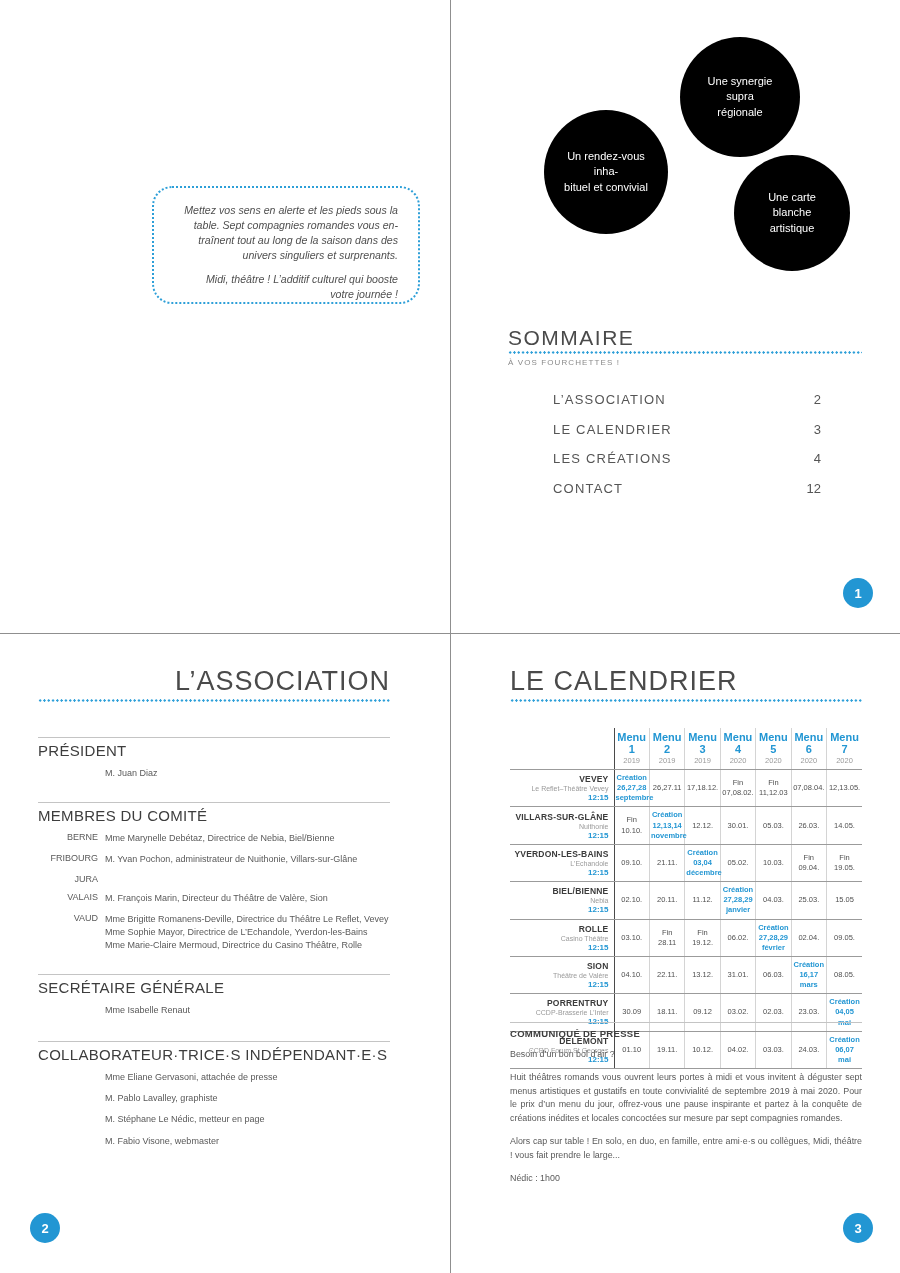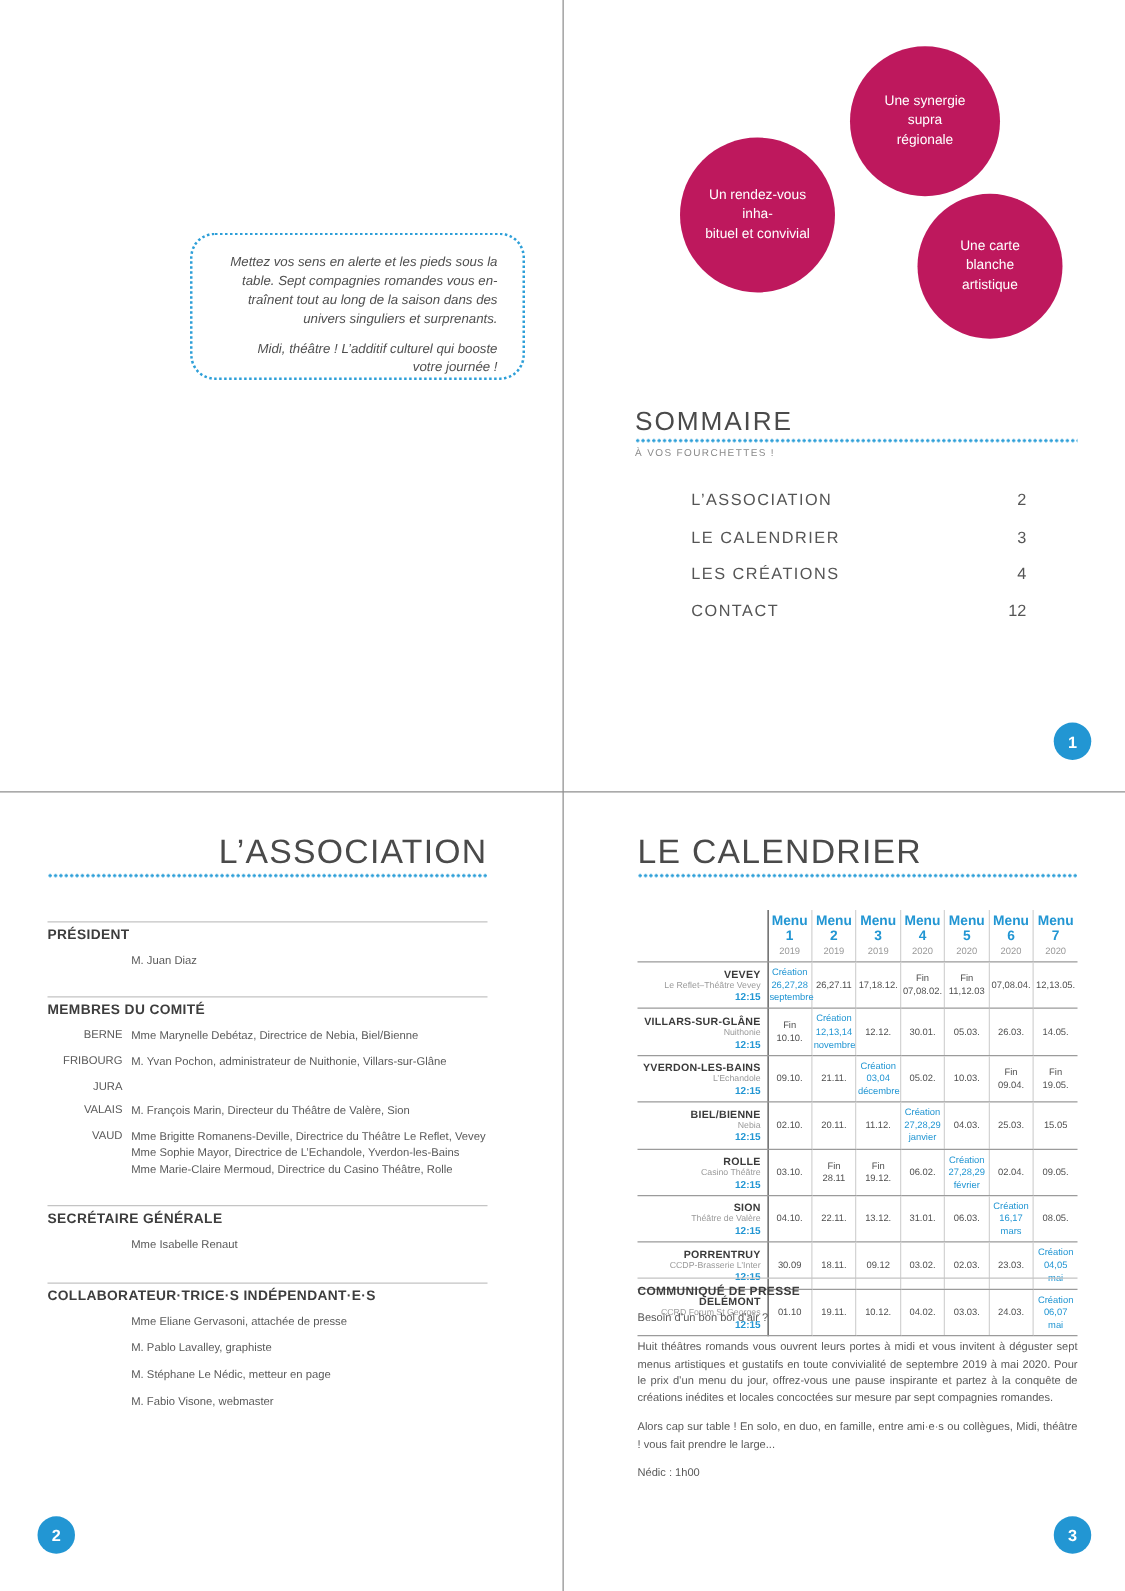--- a/index.html
+++ b/index.html
@@ -16,21 +16,21 @@
            background-size:4.3px 3px;background-position:0 50%;background-repeat:repeat-x;}
 
   
   .quote-box{position:absolute;left:152px;top:186px;width:268px;height:118px;
              border:2px dotted #2d9fd8;border-radius:20px;box-sizing:border-box;
              padding:15px 20px 10px 24px;}
   .quote-box p{margin:0 0 9px 0;font-style:italic;font-size:10.6px;line-height:1.42;
                color:#4f4f4f;text-align:right;white-space:pre-line;}
 
   
-  .bubble{position:absolute;border-radius:50%;background:#be185d;display:flex;
+  .bubble{position:absolute;border-radius:50%;background:#000000;display:flex;
           align-items:center;justify-content:center;text-align:center;
           color:#fff;font-size:11px;line-height:1.4;padding:14px;box-sizing:border-box;
           white-space:pre-line;}
   .bubble.b1{left:680px;top:37px;width:120px;height:120px;}
   .bubble.b2{left:544px;top:110px;width:124px;height:124px;}
   .bubble.b3{left:734px;top:155px;width:116px;height:116px;}
 
   .sommaire-title{position:absolute;left:508px;top:326px;font-size:21px;color:#4a4a4a;
                   letter-spacing:1.5px;font-weight:400;}
   .sommaire-sub{position:absolute;left:508px;top:358px;font-size:8px;color:#8a8a8a;
@@ -46,21 +46,21 @@
   .badge-1{left:843px;top:578px;}
   .badge-2{left:30px;top:1213px;}
   .badge-3{left:843px;top:1213px;}
 
   
   .assoc-title{position:absolute;left:38px;top:666px;width:352px;text-align:right;
                font-size:27px;color:#4a4a4a;letter-spacing:1px;font-weight:400;}
   .assoc-sections{position:absolute;left:38px;top:737px;width:352px;}
   .assoc-section{border-top:1px solid #c4c4c4;padding-top:4px;margin-bottom:22px;}
   .assoc-section.gap-lg{margin-bottom:24px;}
-  .assoc-heading{font-size:11px;font-weight:bold;color:#3d3d3d;letter-spacing:.3px;}
+  .assoc-heading{font-size:15px;font-weight:normal;color:#3d3d3d;letter-spacing:.3px;}
   .assoc-entry{display:flex;margin-top:8px;}
   .assoc-region{width:60px;text-align:right;font-size:9px;color:#595959;flex:none;}
   .assoc-lines{margin-left:7px;flex:1;}
   .assoc-lines div{font-size:9px;color:#595959;line-height:1.45;white-space:nowrap;}
 
   
   .cal-title{position:absolute;left:510px;top:666px;font-size:27px;color:#4a4a4a;
              letter-spacing:1px;font-weight:400;}
   .cal-table{position:absolute;left:510px;top:728px;width:352px;border-collapse:collapse;
              table-layout:fixed;}
@@ -71,21 +71,21 @@
   .cal-head .year{font-size:7.5px;color:#9a9a9a;display:block;margin-top:1px;}
   .venue-cell{text-align:right;border-right:1.5px solid #4a4a4a;border-bottom:1px solid #9b9b9b;
               padding-right:5px !important;}
   .venue-cell .city{font-size:8.5px;font-weight:bold;color:#3b3b3b;letter-spacing:.2px;}
   .venue-cell .venue{font-size:7px;color:#9a9a9a;margin-top:1px;}
   .venue-cell .time{font-size:8px;color:#2296d3;font-weight:bold;margin-top:1px;}
   .head-label{border-right:1.5px solid #4a4a4a;}
   .date-cell{font-size:7.5px;color:#4f4f4f;text-align:center;white-space:pre-line;
              line-height:1.35;border-bottom:1px solid #9b9b9b;border-left:1px solid #d4d4d4;}
   .cal-head td.mcol{border-left:1px solid #d4d4d4;}
-  .date-cell.creation{color:#2296d3;font-weight:normal;}
+  .date-cell.creation{color:#2296d3;font-weight:bold;}
 
   .press{position:absolute;left:510px;top:1022px;width:352px;border-top:1px solid #c4c4c4;
          padding-top:5px;}
   .press-heading{font-size:9.5px;font-weight:bold;color:#3d3d3d;letter-spacing:.3px;
                  margin-bottom:9px;}
   .press p{margin:0 0 9px 0;font-size:8.9px;line-height:1.55;color:#595959;
            text-align:justify;}
   .press p.last{margin-top:3px;}
 </style>
 </head>

